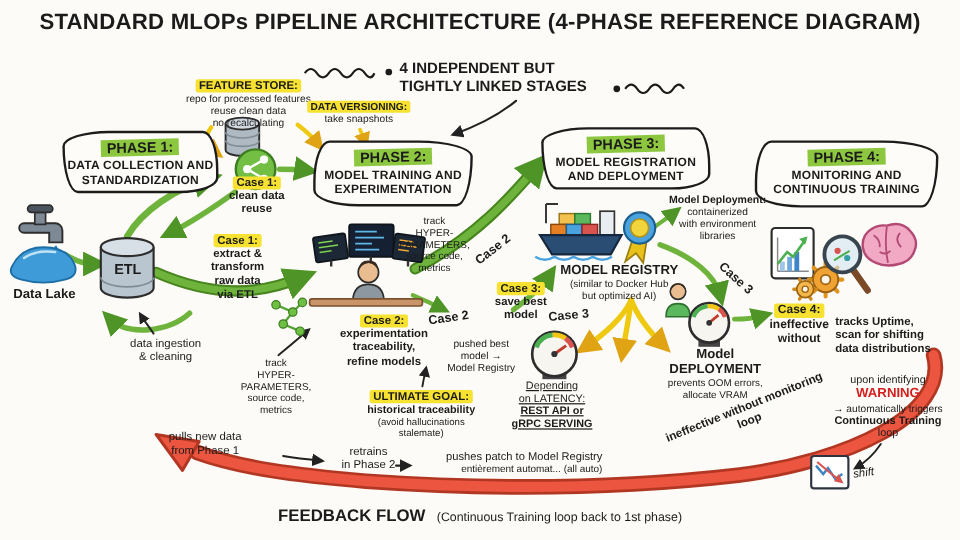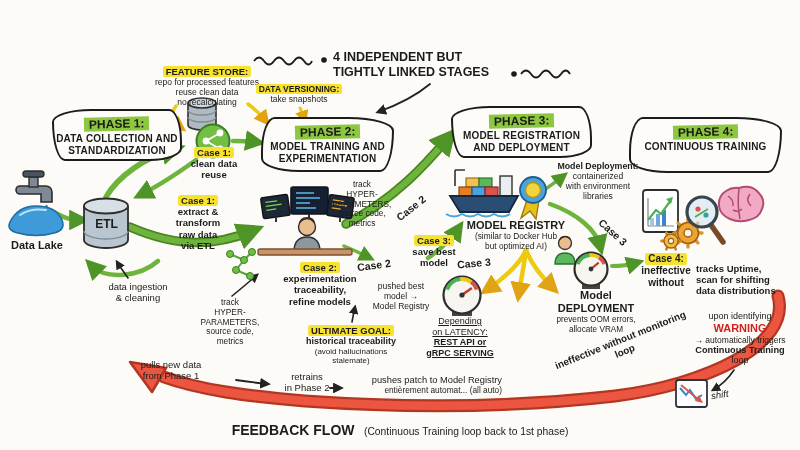--- a/index.html
+++ b/index.html
@@ -213,20 +213,21 @@
     </g>
 
     <g>
       <rect x="676" y="380" width="31" height="27" rx="2.5" fill="#fff" stroke="#2d3440" stroke-width="1.8"></rect>
       <path d="M680 388 l6 7 l4 -5 l6 9 l6 -4" fill="none" stroke="#3d85c6" stroke-width="2"></path>
       <path d="M681 385 L699 400" stroke="#d9534f" stroke-width="1.8"></path>
       <polygon points="703,403 695,401 699,395" fill="#d9534f"></polygon>
     </g>
   </svg>
 
+  <h1 class="title">STANDARD MLOPs PIPELINE ARCHITECTURE (4-PHASE REFERENCE DIAGRAM)</h1>
 
   <div class="t" style="left:333px;top:50px;width:180px;text-align:left;font-size:12.5px;font-weight:bold;">
     <div>4 INDEPENDENT BUT</div>
     <div>TIGHTLY LINKED STAGES</div>
   </div>
 
   <div class="t" style="left:146px;top:66px;width:122px;font-size:8.5px;">
     <span class="hl-y" style="font-size:9.5px;">FEATURE STORE:</span>
     <div>repo for processed features</div>
     <div>reuse clean data</div>
@@ -255,20 +256,21 @@
   <div class="phase-box" style="left:451px;top:106px;width:141px;height:52px;">
     <span class="phase-label">PHASE 3:</span>
     <div class="phase-name">
       <div>MODEL REGISTRATION</div>
       <div>AND DEPLOYMENT</div>
     </div>
   </div>
   <div class="phase-box alt" style="left:629px;top:117px;width:153px;height:56px;">
     <span class="phase-label">PHASE 4:</span>
     <div class="phase-name">
+      <div>MONITORING AND</div>
       <div>CONTINUOUS TRAINING</div>
     </div>
   </div>
 
   <div class="t" style="left:183px;top:147px;width:62px;font-size:9.5px;">
     <span class="hl-y">Case 1:</span>
     <div class="b">clean data</div>
     <div class="b">reuse</div>
   </div>
 

